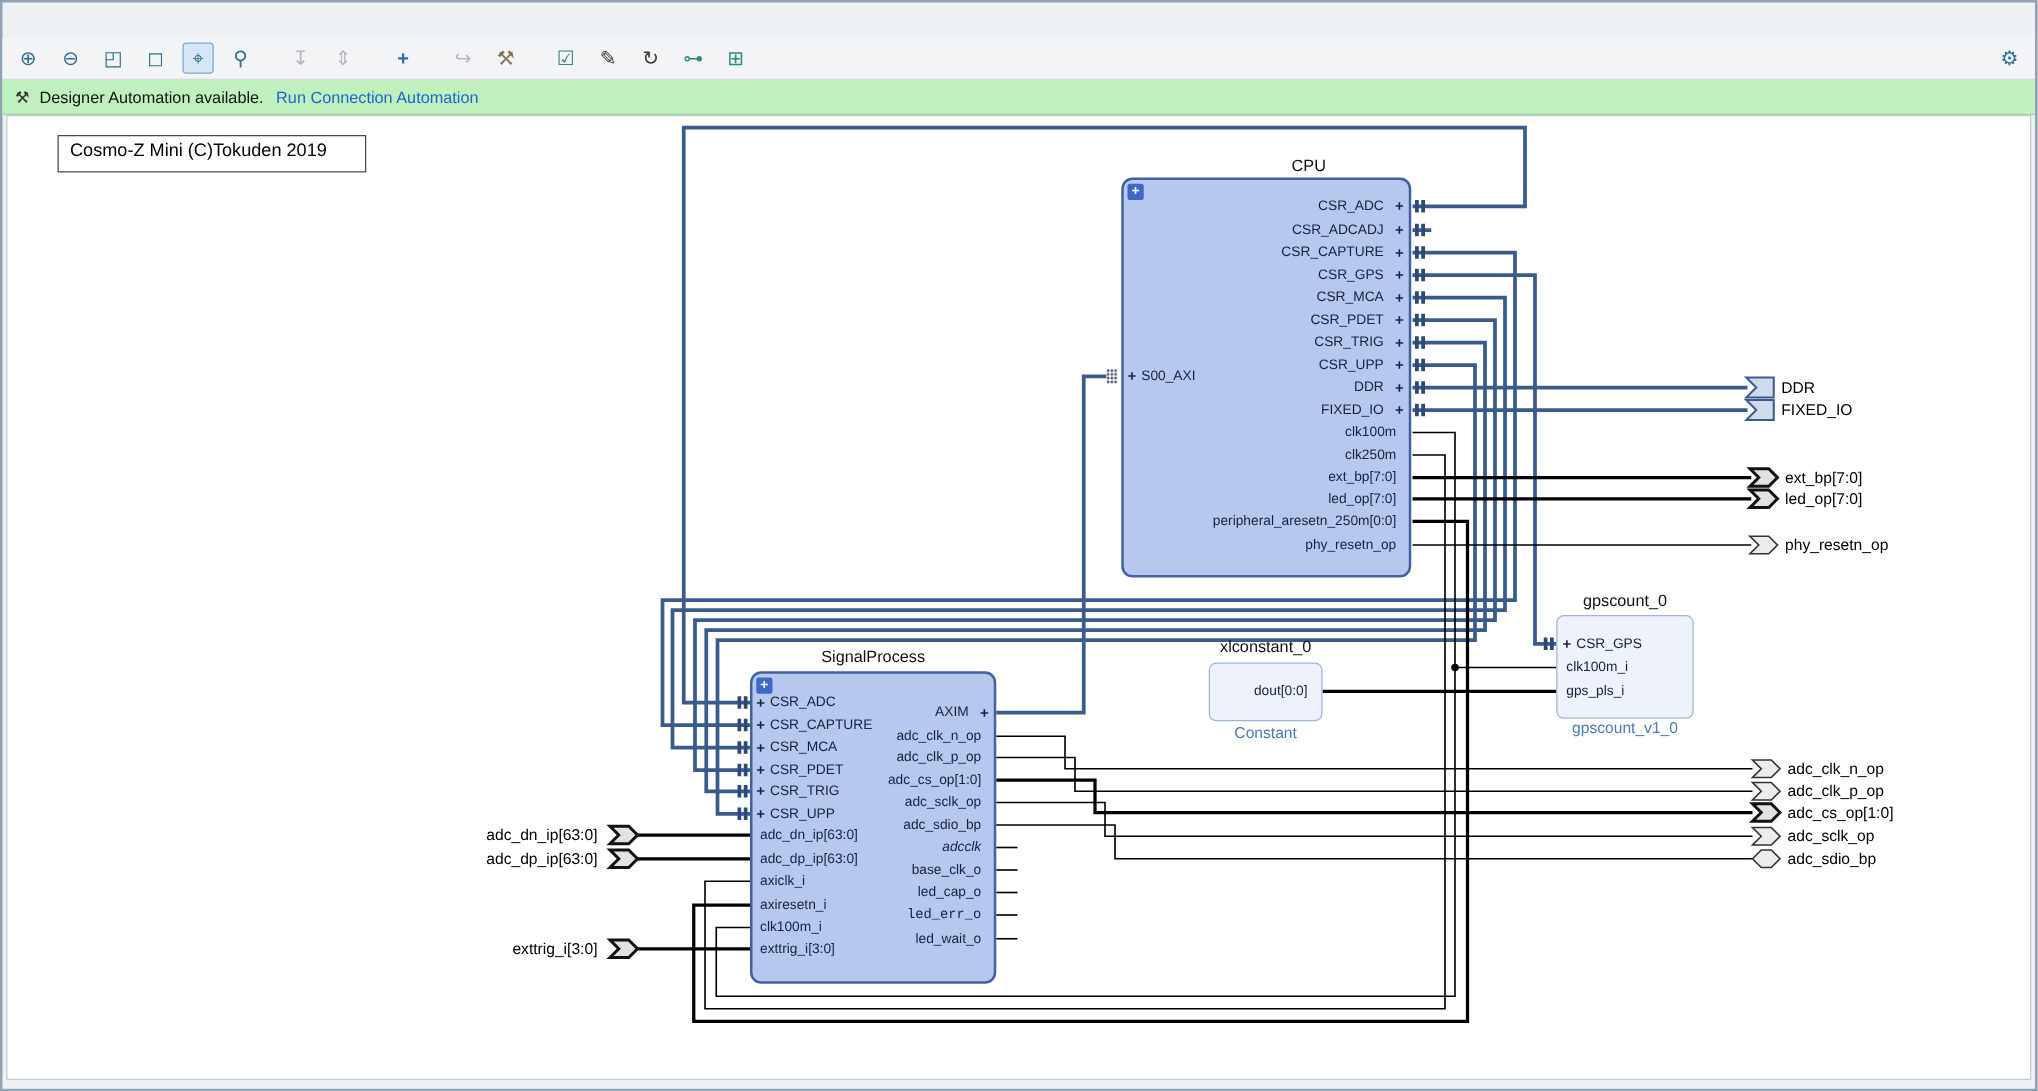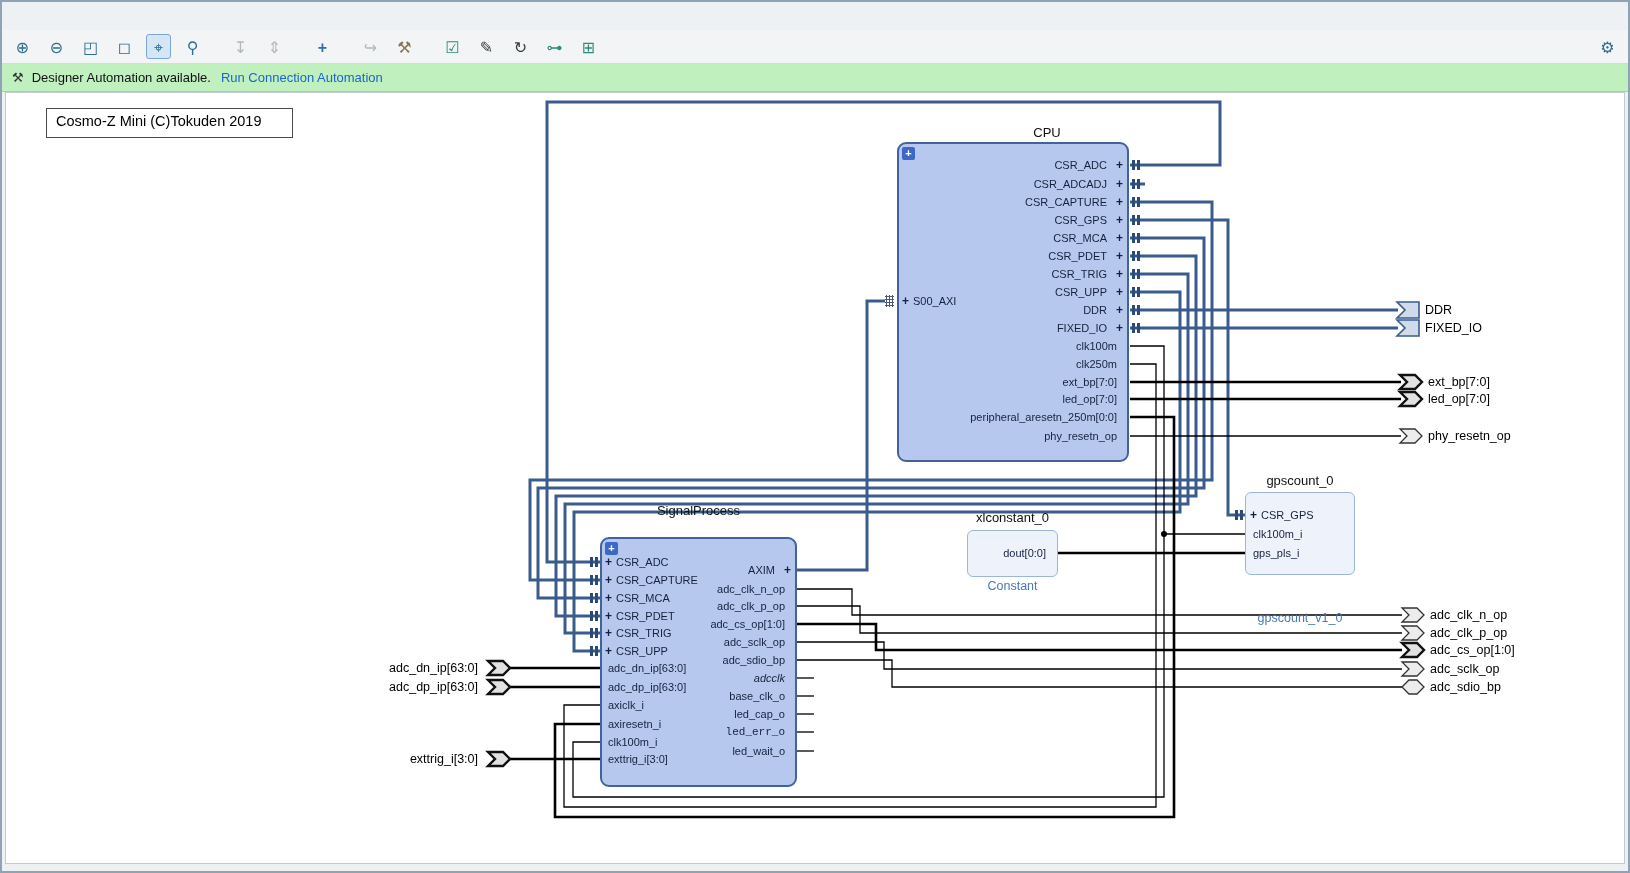--- a/index.html
+++ b/index.html
@@ -192,21 +192,21 @@
       <div class="port" style="top: 319px; right: 521px;">FIXED_IO</div>
       <div class="port-plus" style="top: 319px; left: 1112px;">+</div>
       <div class="iface-marker" style="top: 321px; left: 1130px;"></div>
       <div class="port" style="top: 337px; right: 511px;">clk100m</div>
       <div class="port" style="top: 355px; right: 511px; text-align: right;">clk250m</div>
       <div class="port" style="top: 373px; right: 511px;">ext_bp[7:0]</div>
       <div class="port" style="top: 390px; right: 511px;">led_op[7:0]</div>
       <div class="port" style="top: 408px; right: 511px;">peripheral_aresetn_250m[0:0]</div>
       <div class="port" style="top: 427px; right: 511px;">phy_resetn_op</div>
       <div class="block dark" style="left: 598px; top: 535px; width: 197px; height: 250px;"></div>
-      <div class="block-title" style="left: 696.5px; top: 508px;">SignalProcess</div>
+      <div class="block-title" style="left: 696.5px; top: 523px;">SignalProcess</div>
       <div class="expand-btn" style="left: 603px; top: 540px;">+</div>
       <div class="port" style="top: 553px; left: 614px;">CSR_ADC</div>
       <div class="port-plus" style="top: 553px; left: 601px;">+</div>
       <div class="iface-marker" style="top: 555px; left: 588px;"></div>
       <div class="port" style="top: 571px; left: 614px;">CSR_CAPTURE</div>
       <div class="port-plus" style="top: 571px; left: 601px;">+</div>
       <div class="iface-marker" style="top: 573px; left: 588px;"></div>
       <div class="port" style="top: 589px; left: 614px;">CSR_MCA</div>
       <div class="port-plus" style="top: 589px; left: 601px;">+</div>
       <div class="iface-marker" style="top: 591px; left: 588px;"></div>
@@ -236,20 +236,20 @@
       <div class="port" style="top: 687px; right: 843px;">base_clk_o</div>
       <div class="port" style="top: 705px; right: 843px;">led_cap_o</div>
       <div class="port" style="top: 723px; right: 843px; font-family: Liberation Mono, monospace;">led_err_o</div>
       <div class="port" style="top: 742px; right: 843px;">led_wait_o</div>
       <div class="block light" style="left: 965px; top: 528px; width: 91px; height: 47px;"></div>
       <div class="block-title" style="left: 1010.5px; top: 515px;">xlconstant_0</div>
       <div class="block-sublabel" style="left: 1010.5px; top: 584px;">Constant</div>
       <div class="port" style="top: 544px; right: 582px;">dout[0:0]</div>
       <div class="block light" style="left: 1243px; top: 490px; width: 110px; height: 83px;"></div>
       <div class="block-title" style="left: 1298px; top: 478px;">gpscount_0</div>
-      <div class="block-sublabel" style="left: 1298px; top: 616px;">gpscount_v1_0</div>
+      <div class="block-sublabel" style="left: 1298px; top: 580px;">gpscount_v1_0</div>
       <div class="port" style="top: 506px; left: 1259px;">CSR_GPS</div>
       <div class="port-plus" style="top: 506px; left: 1246px;">+</div>
       <div class="iface-marker" style="top: 508px; left: 1233px;"></div>
       <div class="port" style="top: 525px; left: 1251px;">clk100m_i</div>
       <div class="port" style="top: 544px; left: 1251px;">gps_pls_i</div>
     </div>
 </div>
 
 </body></html>

